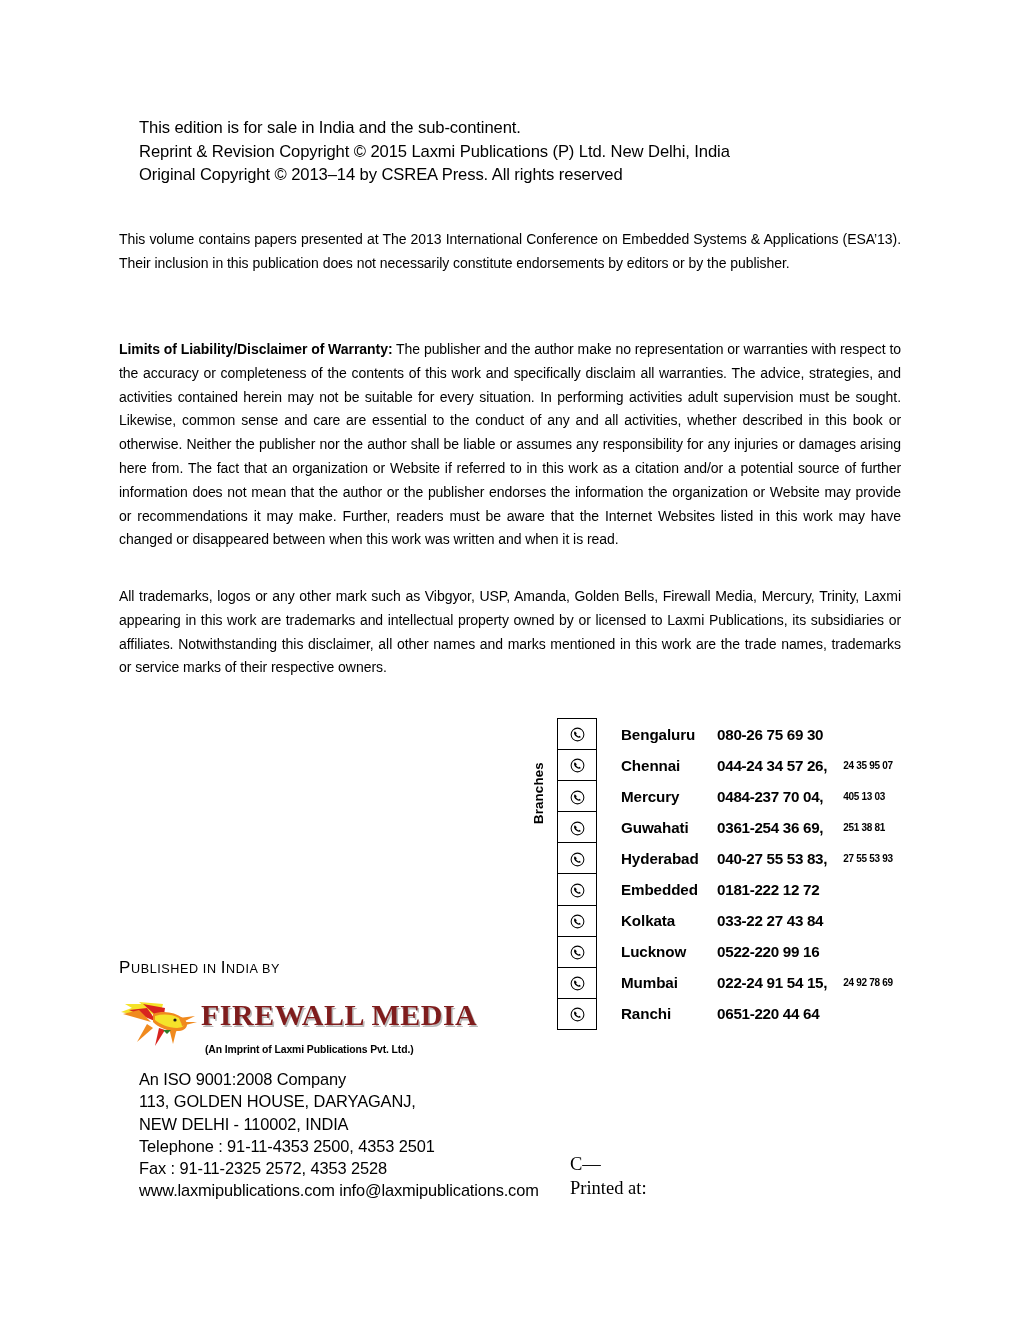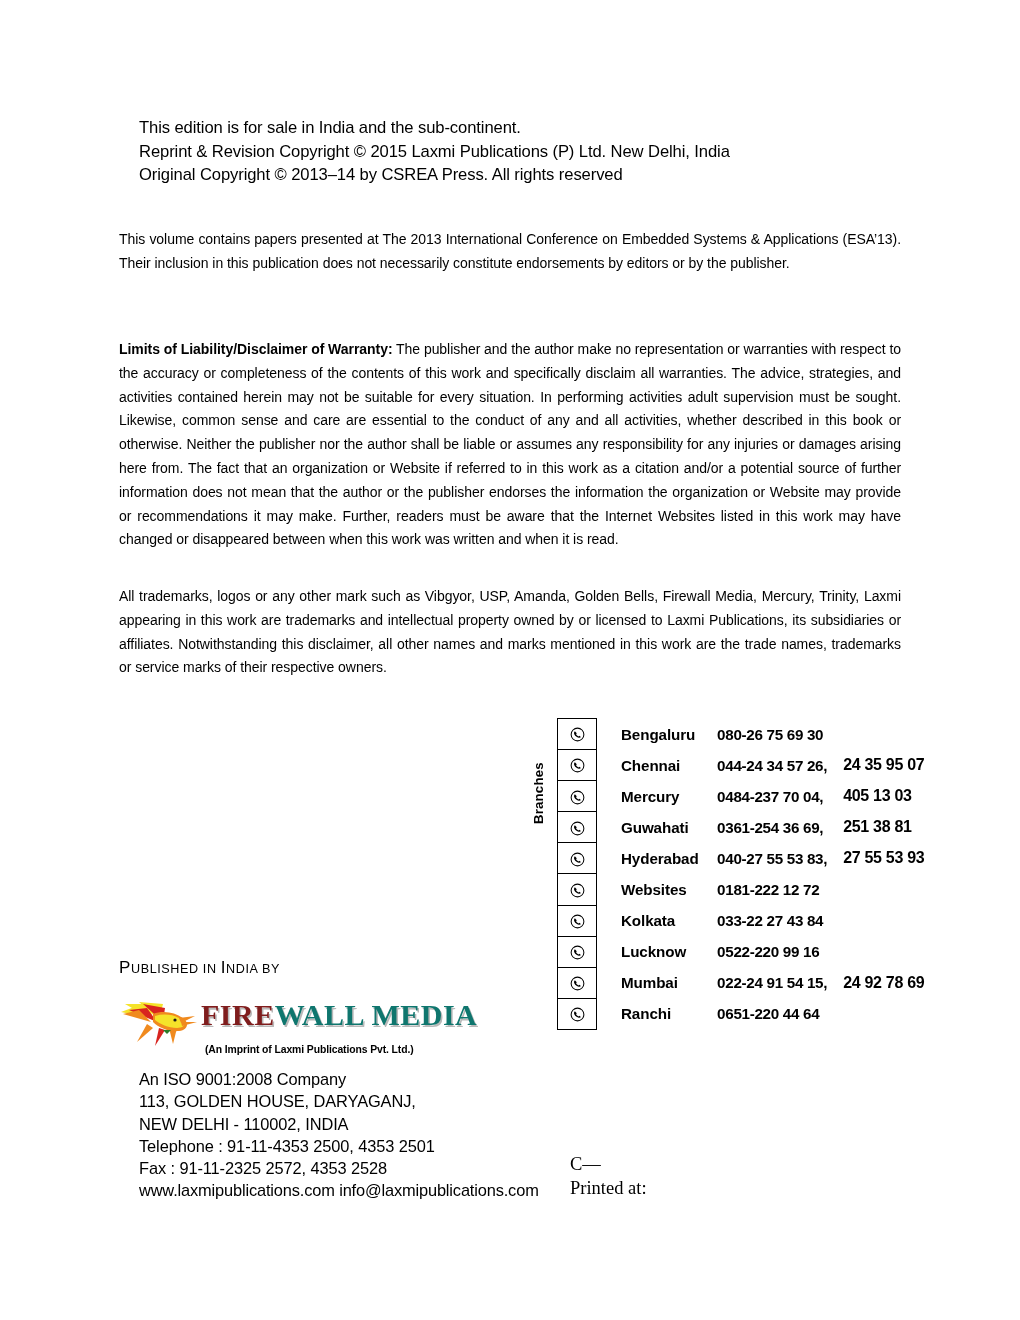--- a/index.html
+++ b/index.html
@@ -105,21 +105,21 @@
     letter-spacing: -0.1px;
   }
   .bt-num1 {
     font-size: 15.2px;
     font-weight: bold;
     padding-left: 18px !important;
     white-space: nowrap;
     letter-spacing: -0.3px;
   }
   .bt-num2 {
-    font-size: 16px;
+    font-size: 10px;
     font-weight: bold;
     padding-left: 16px !important;
     white-space: nowrap;
     letter-spacing: -0.3px;
   }
 
   
   #published-by {
     position: absolute;
     left: 119px;
@@ -242,21 +242,21 @@
                 </svg></span></td>
             <td class="bt-city">Hyderabad</td>
             <td class="bt-num1">040-27 55 53 83,</td>
             <td class="bt-num2">27 55 53 93</td>
           </tr>
           <tr>
             <td class="bt-icon"><span class="phone-icon"><svg width="15" height="15" viewBox="0 0 16 16">
                   <circle cx="8" cy="8" r="6.8" fill="none" stroke="#000" stroke-width="1.1"></circle>
                   <path d="M5.2 4.4 C4.2 5.2 4.0 6.6 4.7 7.9 C5.6 9.6 7.4 11.0 9.3 11.4 C10.4 11.6 11.2 11.3 11.6 10.6 L10.0 9.4 L9.0 10.0 C8.1 9.6 7.0 8.6 6.5 7.6 L7.2 6.7 Z" fill="#000"></path>
                 </svg></span></td>
-            <td class="bt-city">Websites</td>
+            <td class="bt-city">Embedded</td>
             <td class="bt-num1">0181-222 12 72</td>
             <td class="bt-num2"></td>
           </tr>
           <tr>
             <td class="bt-icon"><span class="phone-icon"><svg width="15" height="15" viewBox="0 0 16 16">
                   <circle cx="8" cy="8" r="6.8" fill="none" stroke="#000" stroke-width="1.1"></circle>
                   <path d="M5.2 4.4 C4.2 5.2 4.0 6.6 4.7 7.9 C5.6 9.6 7.4 11.0 9.3 11.4 C10.4 11.6 11.2 11.3 11.6 10.6 L10.0 9.4 L9.0 10.0 C8.1 9.6 7.0 8.6 6.5 7.6 L7.2 6.7 Z" fill="#000"></path>
                 </svg></span></td>
             <td class="bt-city">Kolkata</td>
             <td class="bt-num1">033-22 27 43 84</td>
@@ -309,21 +309,21 @@
         <path d="M36 16 C46 13 58 15 64 21 C67 24 65 28 58 28 C49 28 41 24 36 20 Z" fill="#f5e32a"></path>
         <path d="M60 18 L76 16 L62 23 Z" fill="#f08a1e"></path>
         <path d="M62 22 L78 22 L63 26 Z" fill="#f08a1e"></path>
         <path d="M50 28 L54 44 L58 28 Z" fill="#f08a1e"></path>
         <path d="M40 28 L36 46 L46 30 Z" fill="#d8241f"></path>
         <path d="M28 24 L18 42 L34 28 Z" fill="#f08a1e"></path>
         <circle cx="56" cy="20" r="1.6" fill="#1a1a1a"></circle>
         <path d="M44 30 L48 34 L52 30 Z" fill="#2a7d2a"></path>
       </g>
     </svg>
-    <div style="position:absolute;left:82px;top:-2px;font-family:'Liberation Serif',serif;font-size:30px;font-weight:bold;letter-spacing:0.5px;white-space:nowrap;text-shadow:1.5px 1.5px 0 #b9b9b9;"><span style="color:#7f1d1d;">FIRE</span><span style="color:#0f766e;margin-top:32px;">WALL MEDIA</span></div>
+    <div style="position:absolute;left:82px;top:-2px;font-family:'Liberation Serif',serif;font-size:30px;font-weight:bold;letter-spacing:0.5px;white-space:nowrap;text-shadow:1.5px 1.5px 0 #b9b9b9;"><span style="color:#7f1d1d;">FIRE</span><span style="color:#7f1d1d;margin-top:32px;">WALL MEDIA</span></div>
     <div id="logo-subtitle">(An Imprint of Laxmi Publications Pvt. Ltd.)</div>
   </div>
 
   <div id="address">
     <div class="line">An ISO 9001:2008 Company</div>
     <div class="line">113, GOLDEN HOUSE, DARYAGANJ,</div>
     <div class="line">NEW DELHI - 110002, INDIA</div>
     <div class="line">Telephone : 91-11-4353 2500, 4353 2501</div>
     <div class="line">Fax : 91-11-2325 2572, 4353 2528</div>
     <div class="line web">www.laxmipublications.com  info@laxmipublications.com</div>

